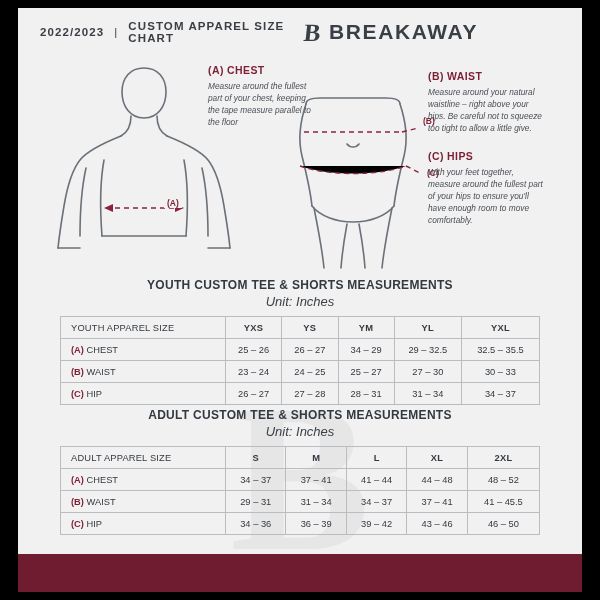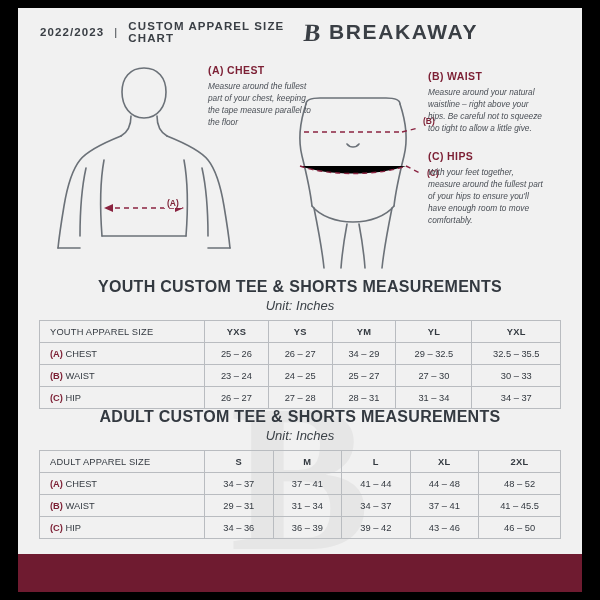--- a/index.html
+++ b/index.html
@@ -119,35 +119,35 @@
   #note-hips  { left: 410px; top: 94px; width: 120px;}
 
   
   .section {
     position: absolute;
     left: 0;
     width: 564px;
     text-align: center;
   }
   .section-title {
-    font-size: 16px;
+    font-size: 12px;
     font-weight: bold;
     color: #333940;
     letter-spacing: 0.3px;
   }
   .section-sub {
     font-size: 13px;
     font-style: italic;
     color: #3c4248;
     margin-top: 2px;
     margin-bottom: 7px;
   }
   table.size {
     border-collapse: collapse;
-    width: 522px;
+    width: 480px;
     margin: 0 auto;
     background: transparent;
   }
   table.size th, table.size td {
     border: 1px solid #b9bcc0;
     height: 21px;
     font-size: 9.3px;
     color: #333940;
     text-align: center;
     padding: 0 4px;

